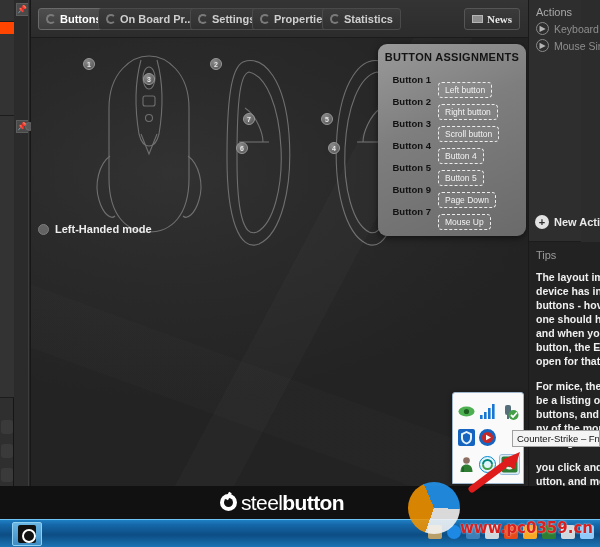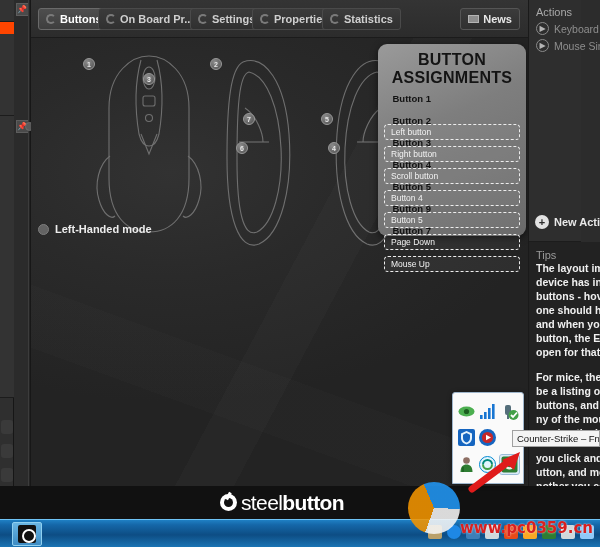--- a/index.html
+++ b/index.html
@@ -77,21 +77,21 @@
   .tab-ico {
     width: 10px; height: 10px; border-radius: 50%;
     border: 2px solid #7a7a7a; border-right-color: transparent;
     flex: 0 0 auto;
   }
   .newsbtn {
     position: absolute; right: 8px; top: 8px; height: 22px;
     background: linear-gradient(#3b3b3b, #303030);
     border: 1px solid #555; border-radius: 3px;
     display: flex; align-items: center; padding: 0 7px; gap: 4px;
-    color: #e8e8e8; font-size: 11px; font-weight: bold; cursor: pointer;
+    color: #e8e8e8; font-size: 11px; font-weight: bold; cursor: pointer; font-family: Liberation Serif, serif;
   }
   .news-ico {
     width: 11px; height: 8px; background: #8e8e8e;
     border: 1px solid #b5b5b5; flex: 0 0 auto;
   }
 
   
   .canvas {
     position: absolute; left: 31px; top: 38px; width: 497px; height: 448px;
     background:
@@ -129,25 +129,25 @@
   .lh-label { color: #ededed; font-size: 11px; font-weight: bold; }
 
   
   .ba-panel {
     position: absolute; left: 347px; top: 6px; width: 148px; height: 192px;
     background: linear-gradient(155deg, #9a9a9a 0%, #7e7e7e 40%, #6a6a6a 100%);
     border-radius: 9px; box-shadow: 0 2px 7px rgba(0,0,0,.55);
     z-index: 6; padding: 7px 6px 0 6px;
   }
   .ba-title {
-    color: #141414; font-size: 16px; font-weight: bold;
+    color: #141414; font-size: 11px; font-weight: bold;
     letter-spacing: .3px; text-align: center; margin-bottom: 6px;
   }
   .ba-row {
-    display: flex; height: 21px; margin-bottom: 1px; flex-direction: column;
+    display: flex; align-items: center; height: 21px; margin-bottom: 1px;
   }
   .ba-name {
     width: 54px; color: #121212; font-size: 9.5px; font-weight: bold;
     text-align: right; padding-right: 7px; flex: 0 0 auto;
   }
   .ba-chip {
     border: 1px dashed #ededed; border-radius: 4px;
     color: #f2f2f2; font-size: 8.5px; padding: 2px 6px;
     background: rgba(255,255,255,.05); cursor: pointer; white-space: nowrap; margin-top: 20px;
   }
@@ -183,21 +183,21 @@
   .plus-circle {
     width: 14px; height: 14px; border-radius: 50%;
     background: #e2e2e2; color: #2b2b2b; font-size: 11px; font-weight: bold;
     display: flex; align-items: center; justify-content: center;
     flex: 0 0 auto; line-height: 1;
   }
   .sb-tips {
     position: absolute; left: 0; top: 242px; width: 72px; height: 277px;
     background: #222; padding: 7px 0 0 7px;
   }
-  .tips-head { color: #9a9a9a; font-size: 11px; margin-bottom: 0; }
+  .tips-head { color: #9a9a9a; font-size: 11px; margin-bottom: 9px; }
   .tips-p {
     color: #f0f0f0; font-size: 10.5px; font-weight: bold;
     line-height: 14px; white-space: nowrap; margin-bottom: 11px;
   }
 
   
   .tray-popup {
     position: absolute; left: 452px; top: 392px; width: 72px; height: 92px;
     background: #fafafa; border: 1px solid #9fb6cc;
     border-radius: 3px 3px 0 0; box-shadow: 0 1px 5px rgba(0,0,0,.4);

